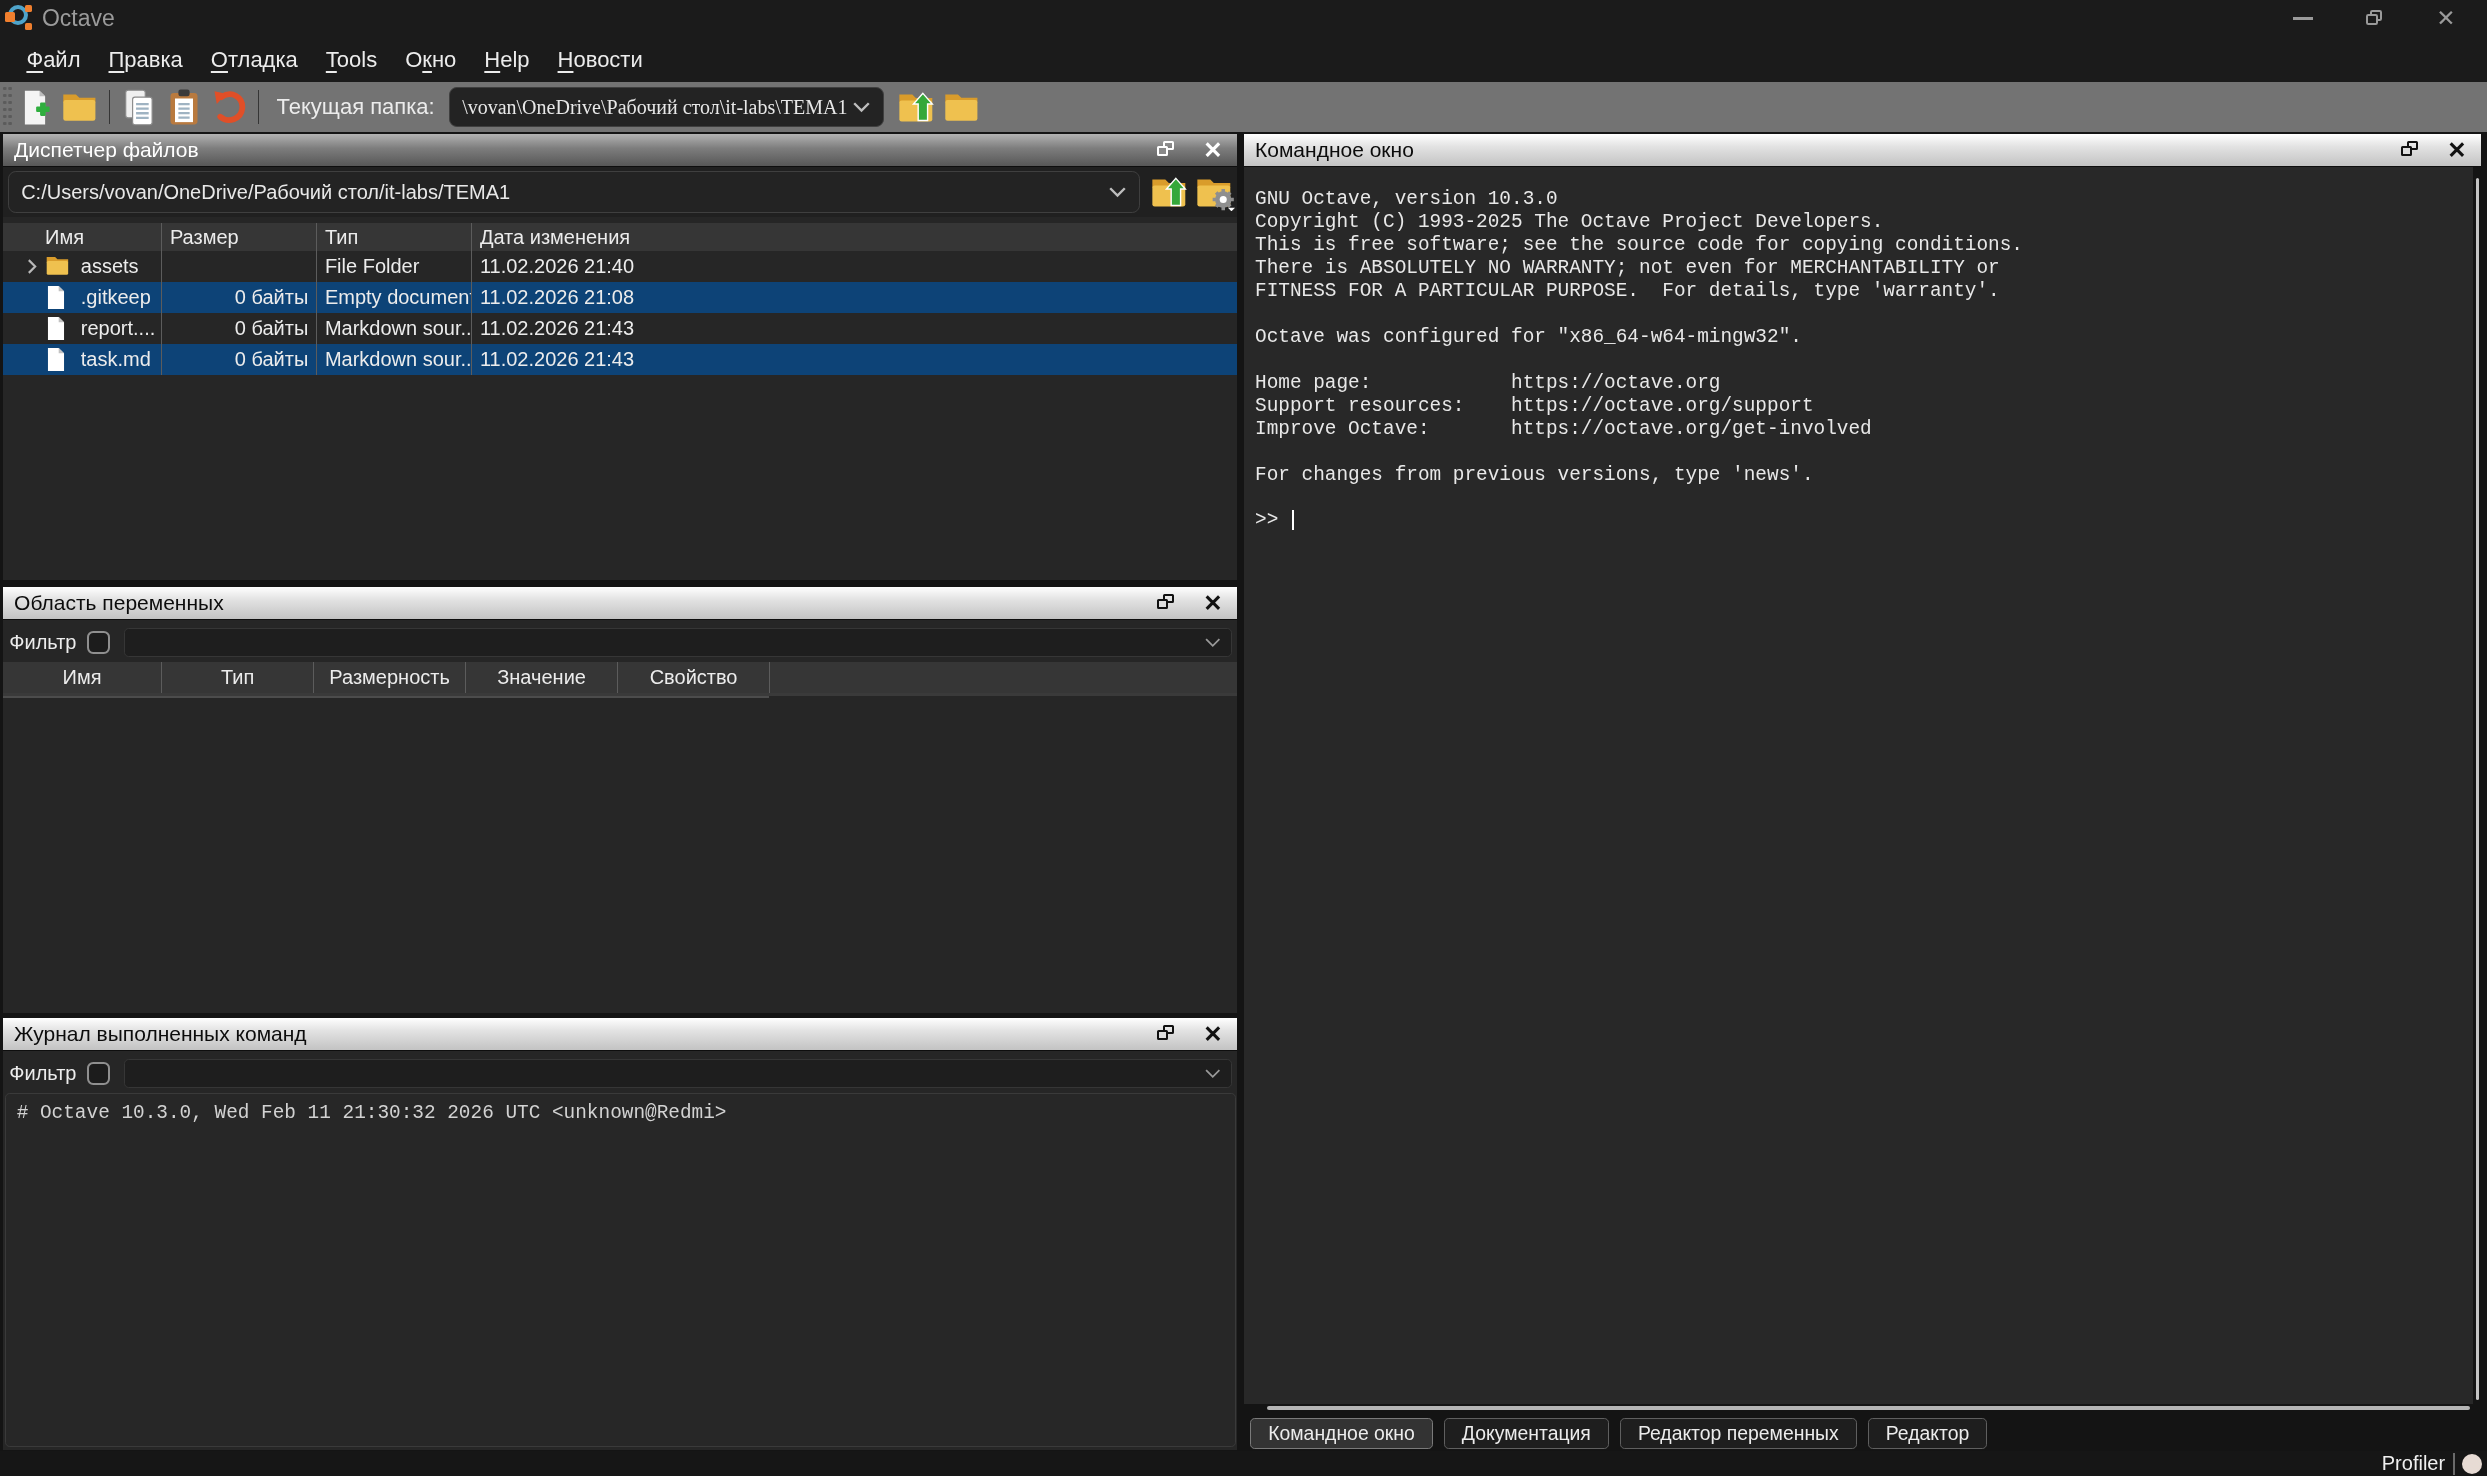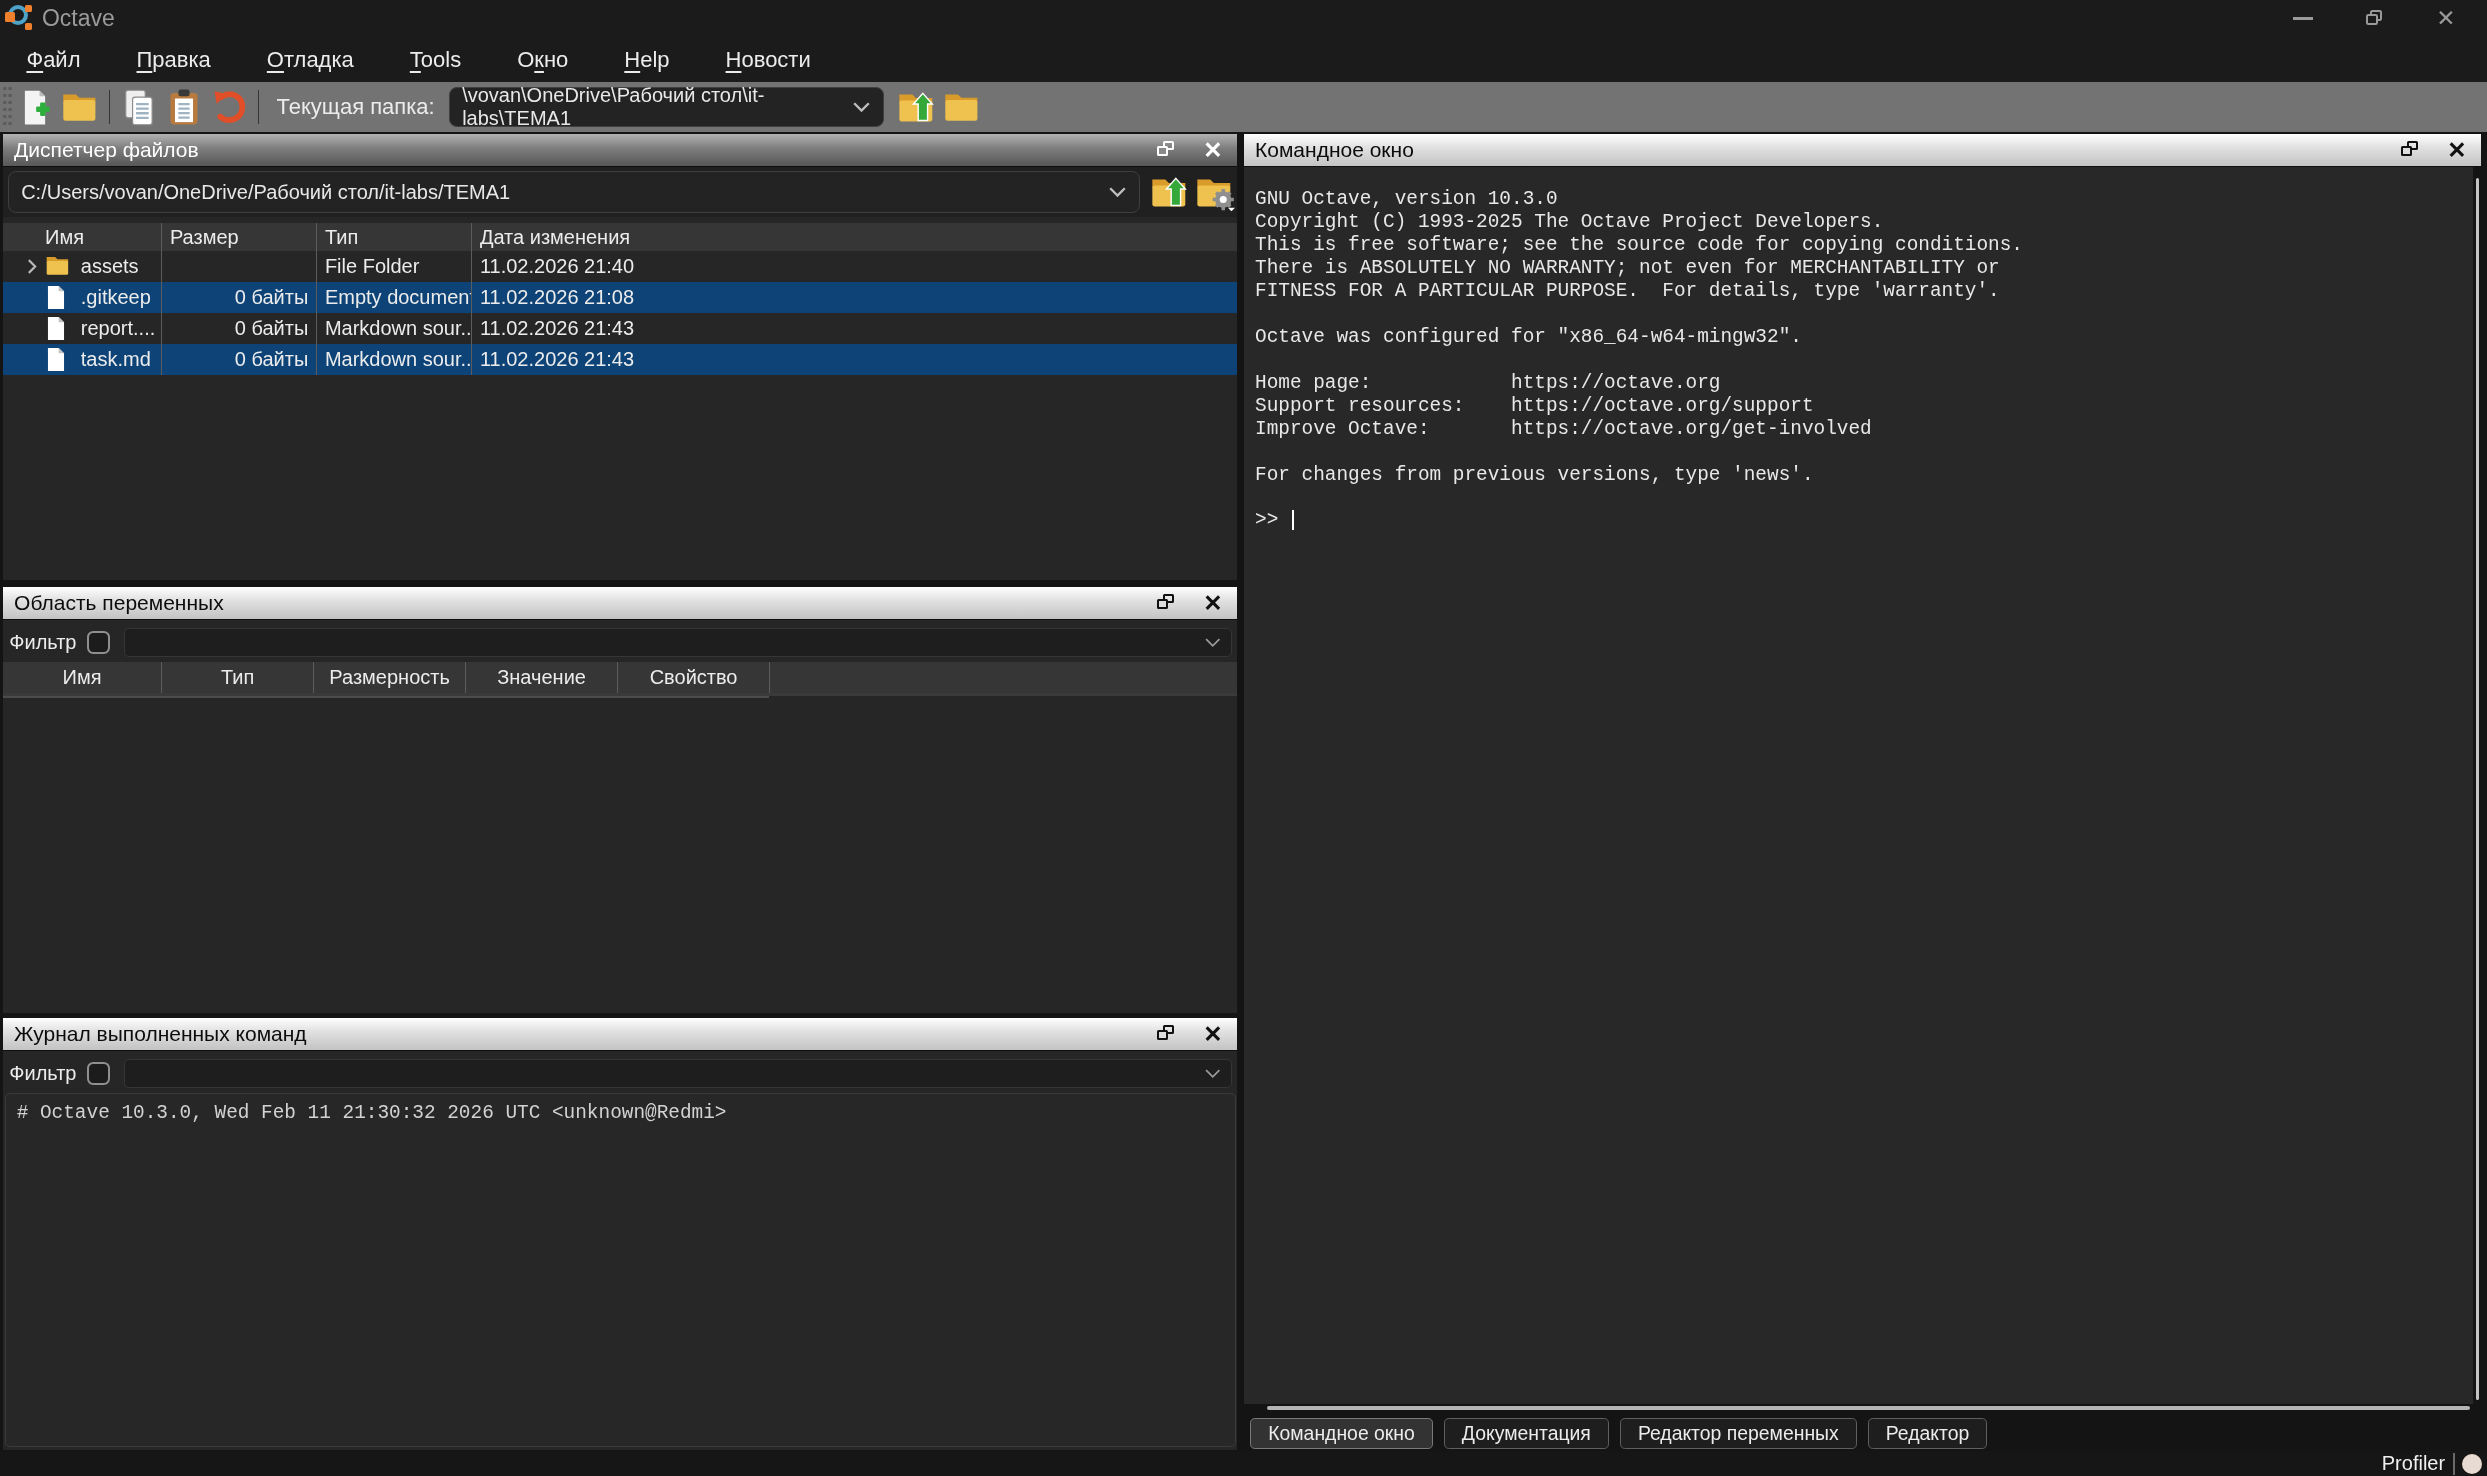--- a/index.html
+++ b/index.html
@@ -20,37 +20,37 @@
   .win-controls { margin-left:auto; display:flex; align-items:center; gap:45px; padding-right:28px; color:#9a9a9a; }
   .wc { width:26.4px; height:26.4px; display:flex; align-items:center; justify-content:center; }
   .wc-min i { display:block; width:20px; height:2.3px; background:#9a9a9a; }
   .wc-restore { position:relative; }
   .wc-restore .r1 { position:absolute; left:8.5px; top:4.7px; width:12.4px; height:11px; border:2.3px solid #9a9a9a; border-radius:2.3px;}
   .wc-restore .r2 { position:absolute; left:4.7px; top:8.5px; width:12.4px; height:11px; border:2.3px solid #9a9a9a; border-radius:2.3px; background:#1b1b1b;}
   .wc-close { font-size:23px; color:#9a9a9a; }
 
   
   .menubar { position:absolute; left:0; top:37px; width:2487px; height:45px; background:#1b1b1b;
-             display:flex; align-items:center; padding-left:26.4px; gap:56px; }
+             display:flex; align-items:center; padding-left:26.4px; gap:28px; }
   .menu-item { color:#ececec; font-size:22px; cursor:default; }
   .menu-item .mn { text-decoration:underline; text-underline-offset:3.9px; }
 
   
   .toolbar { position:absolute; left:0; top:82px; width:2487px; height:50px; background:#737373;
              display:flex; align-items:center; }
   .grip { width:11px; height:44px; margin-left:1.6px;
           background-image:radial-gradient(circle, #5b5b5b 1.6px, transparent 1.9px);
           background-size:5.4px 7px; }
   .tbtn { width:45px; height:44px; display:flex; align-items:center; justify-content:center; position:relative; }
   .tsep { width:1.6px; height:34px; background:#353535; margin:0 6.2px; }
   .tb-label { color:#ececec; font-size:22px; margin:0 14px 0 11px; }
   .combo { display:flex; align-items:center; background:#232323; border:1.6px solid #3f3f3f; border-radius:7.8px;
            color:#e8e8e8; font-size:20px; padding:0 12.4px; height:40px; }
   .combo .chev { margin-left:auto; }
-  .toolbar .combo { width:435px; }
+  .toolbar .combo { width:435px;font-family:Liberation Serif, serif; }
 
   
   .panel { position:absolute; background:#262626; }
   .phead { position:absolute; left:0; top:0; right:0; height:31px; display:flex; align-items:center;
            padding:16px 11px; font-size:21px; border-bottom:1.6px solid #0e0e0e; }
   .phead.light { background:linear-gradient(180deg,#ffffff 0%,#e2e2e2 40%,#c3c3c3 100%); color:#0c0c0c; }
   .phead.dark  { background:linear-gradient(180deg,#b2b2b2 0%,#7d7d7d 45%,#575757 100%); color:#ffffff; }
   .phead .hbtns { margin-left:auto; display:flex; align-items:center; gap:20px; }
   .hbtn { width:26.4px; height:26.4px; display:flex; align-items:center; justify-content:center; }
   .phead.light .hbtn { color:#111; } .phead.dark .hbtn { color:#fff; }

